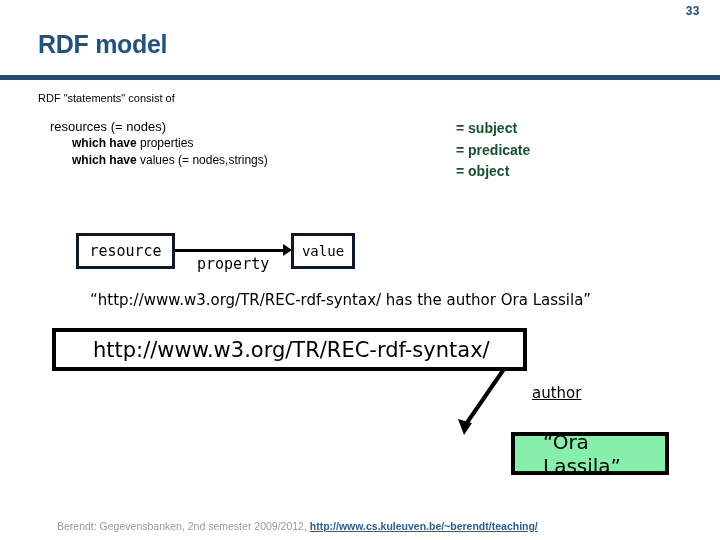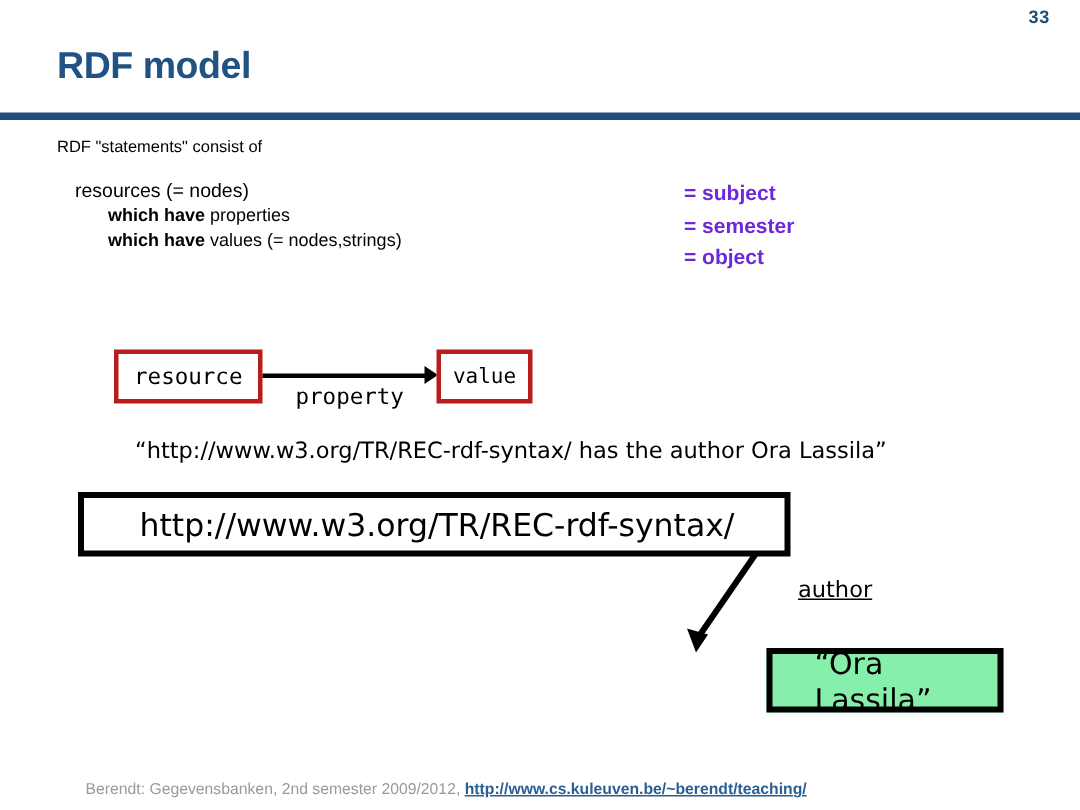--- a/index.html
+++ b/index.html
@@ -69,34 +69,34 @@
   #bullet-block .lvl2 { margin-left: 22px; font-size: 12px; }
   #bullet-block .bold { font-weight: bold; }
 
   #spo-block {
     position: absolute;
     left: 456px;
     top: 118px;
     font-size: 14px;
     font-weight: bold;
     line-height: 21.5px;
-    color: #6d28d9;
+    color: #14532d;
   }
 
   
   .hand {
     font-family: "DejaVu Sans Mono", "Liberation Mono", monospace;
   }
   .hand2 {
     font-family: "DejaVu Sans", sans-serif;
     margin-left: 28px;
   }
   .diagram-box {
     position: absolute;
-    border: 3px solid #b91c1c;
+    border: 3px solid #0f172a;
     background: #fff;
     box-sizing: border-box;
     display: flex;
     align-items: center;
     justify-content: center;
     color: #000;
   }
   #box-resource {
     left: 76px; top: 233px; width: 99px; height: 36px;
     font-size: 15px;
@@ -214,21 +214,21 @@
   <div class="lvl2">
     <span class="bold">which have</span><span> properties</span>
   </div>
   <div class="lvl2">
     <span class="bold">which have</span><span> values (= nodes,strings)</span>
   </div>
 </div>
 
 <div id="spo-block">
   <div>= subject</div>
-  <div>= semester</div>
+  <div>= predicate</div>
   <div>= object</div>
 </div>
 
 <div id="box-resource" class="diagram-box hand">
   <span>resource</span>
 </div>
 <div id="arrow-line"></div>
 <div id="arrow-head"></div>
 <div id="label-property" class="hand">property</div>
 <div id="box-value" class="diagram-box hand">

